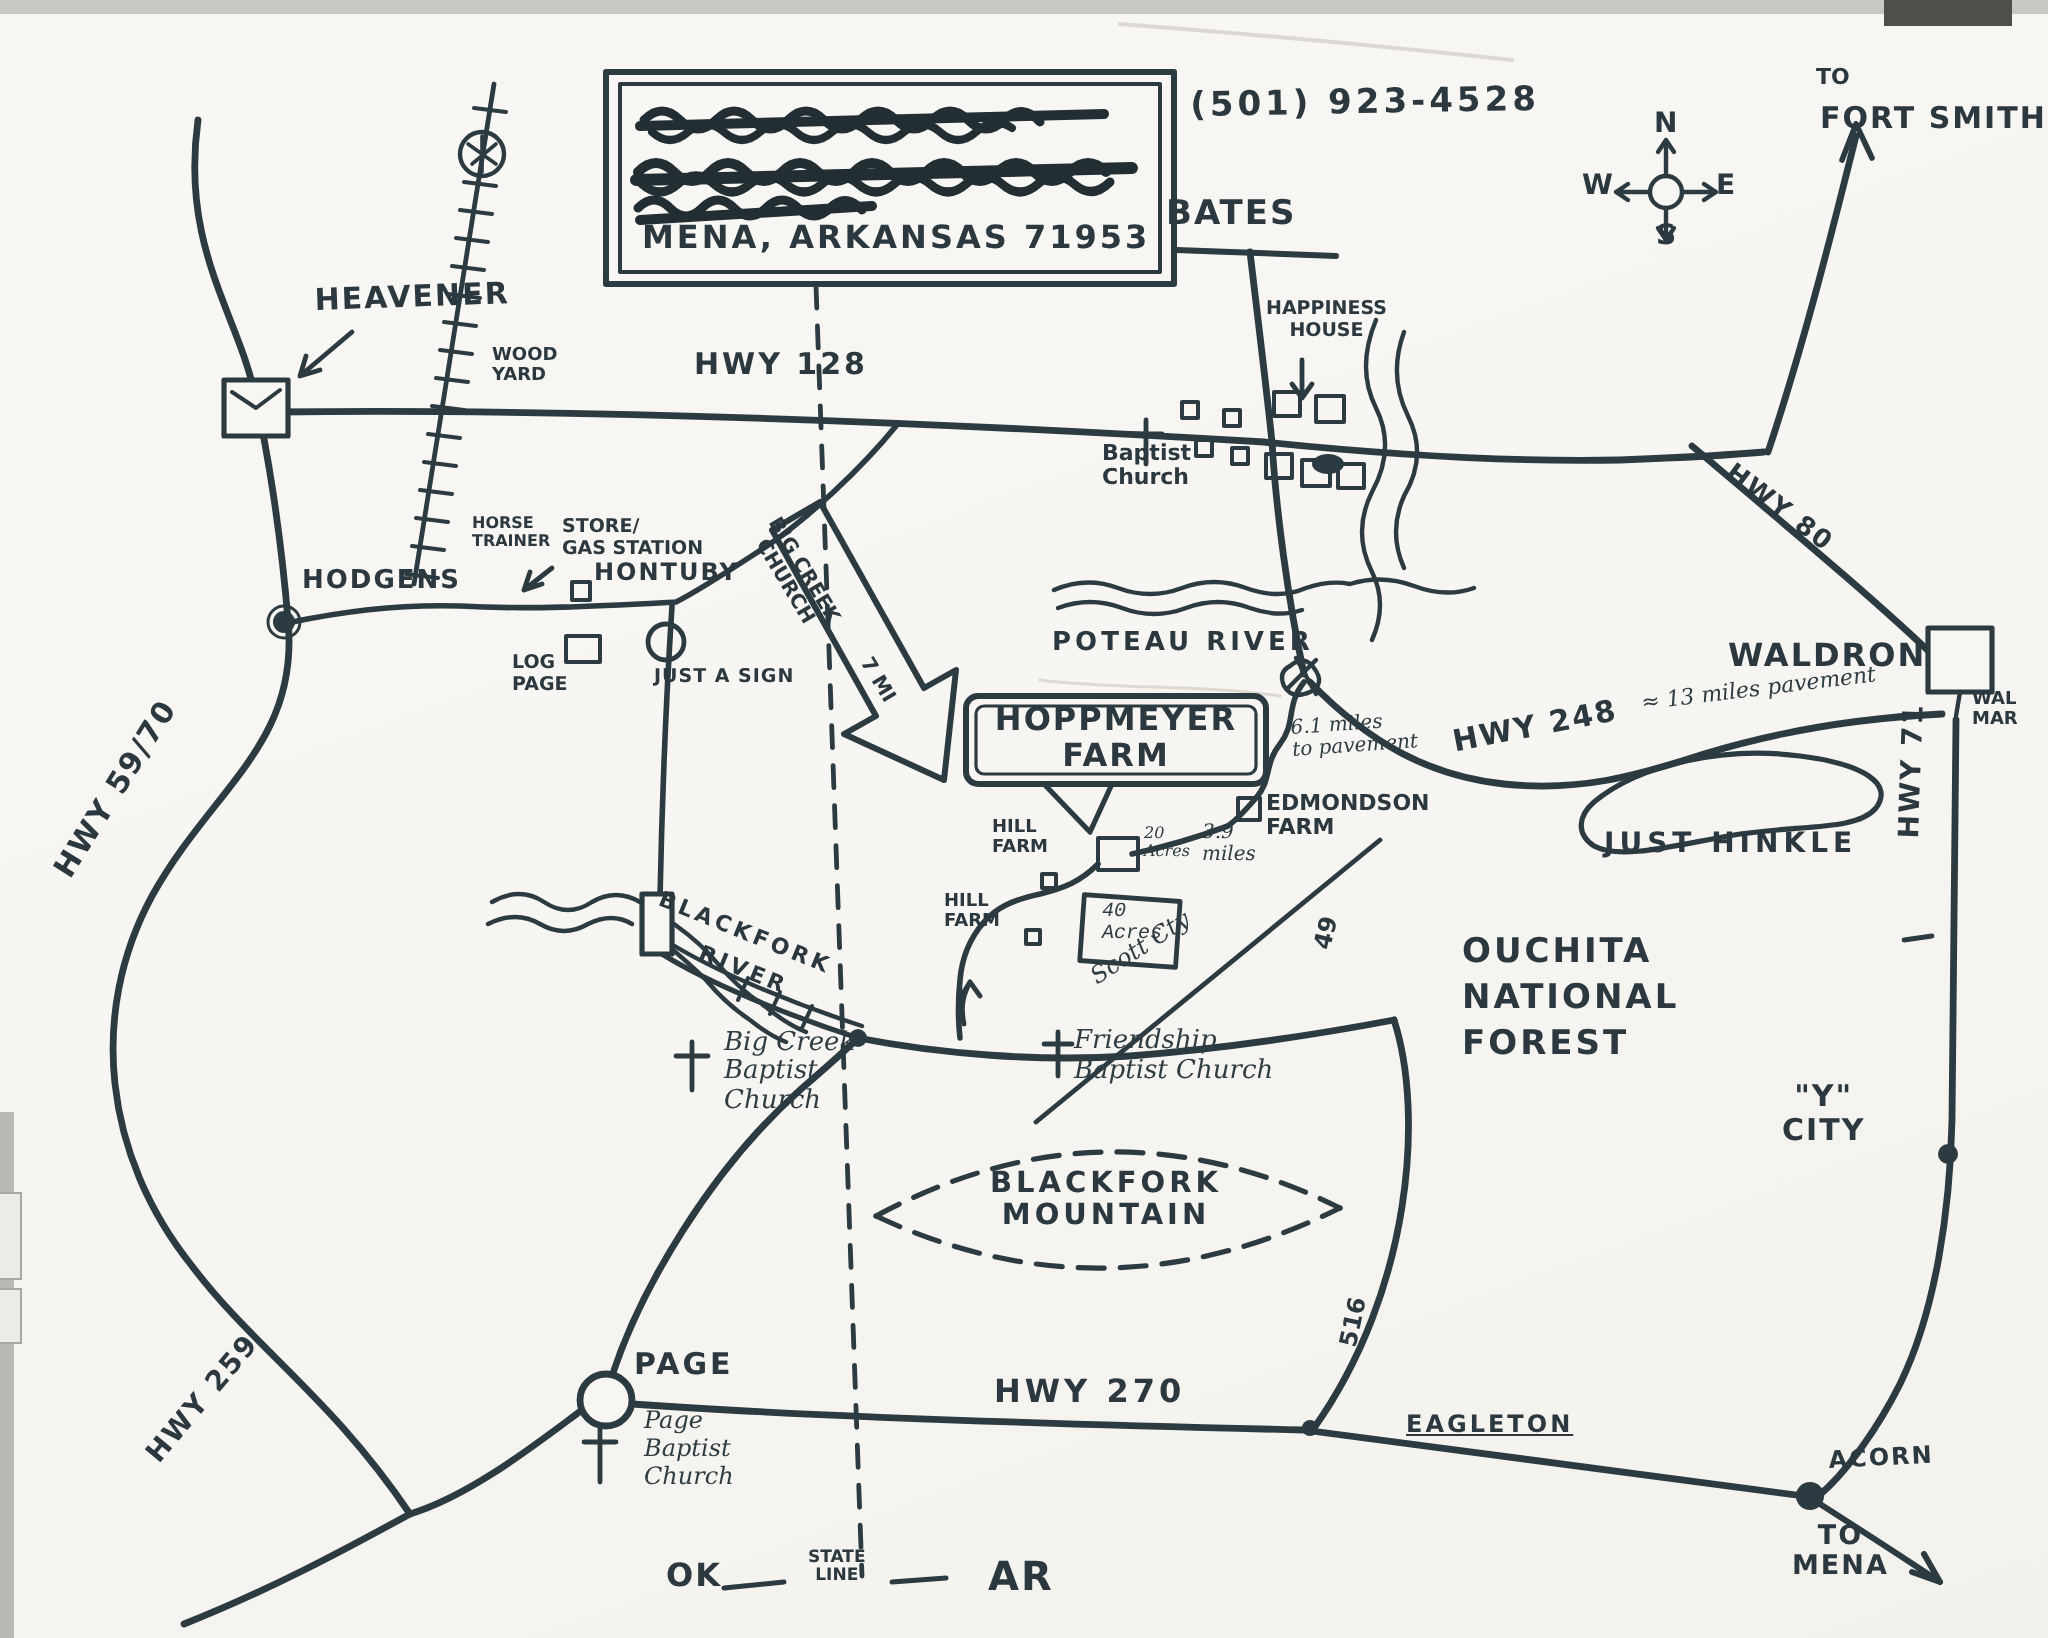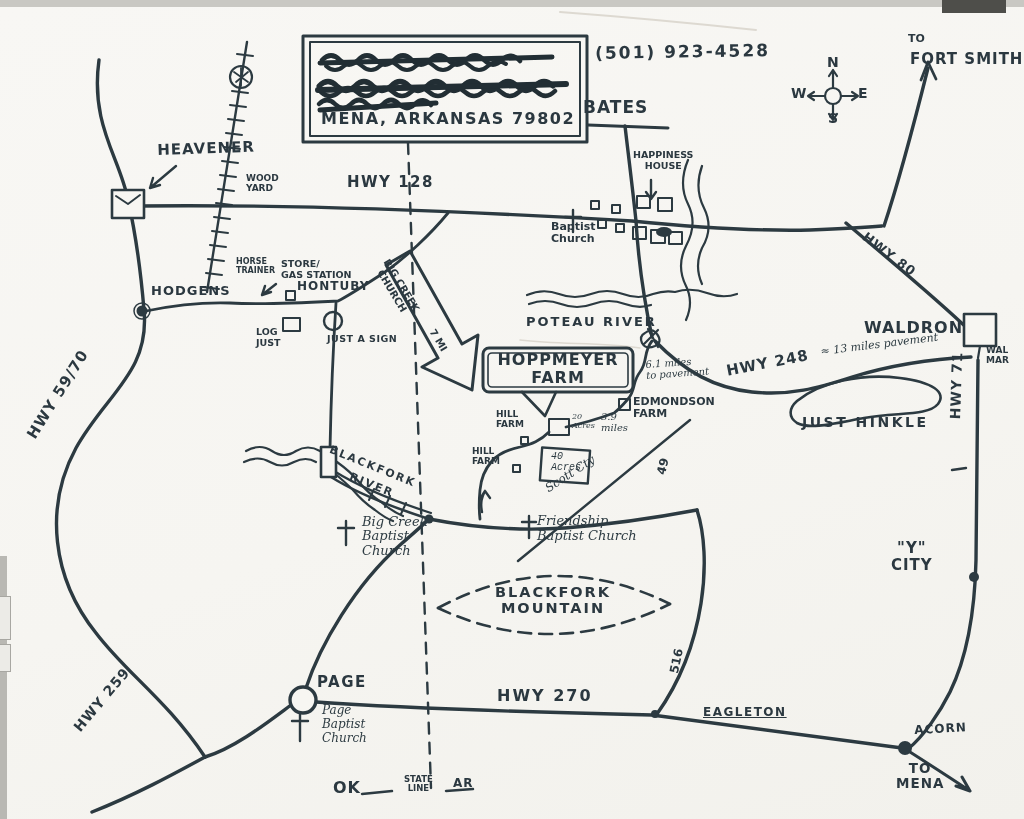--- a/index.html
+++ b/index.html
@@ -71,21 +71,21 @@
   #l-page{left:317px;top:674px;font-size:15px;letter-spacing:1.5px;}
   #l-pagebc{left:322px;top:704px;font-size:12px;line-height:1.15;}
   #l-hwy270{left:497px;top:687px;font-size:16px;letter-spacing:2px;}
   #l-516{left:668px;top:672px;font-size:12px;transform:rotate(-78deg);}
   #l-eagleton{left:703px;top:706px;font-size:12px;letter-spacing:1.5px;text-decoration:underline;}
   #l-hwy259{left:71px;top:725px;font-size:14px;letter-spacing:1px;transform:rotate(-50deg);}
   #l-acorn{left:914px;top:724px;font-size:12px;letter-spacing:1px;transform:rotate(-3deg);}
   #l-tomena{left:896px;top:761px;font-size:13.5px;text-align:center;letter-spacing:1px;}
   #l-ok{left:333px;top:779px;font-size:16px;letter-spacing:1px;}
   #l-stateline{left:404px;top:775px;font-size:8.5px;text-align:center;line-height:1.1;}
-  #l-ar{left:453px;top:777px;font-size:12px;letter-spacing:1px;}
+  #l-ar{left:494px;top:777px;font-size:20px;letter-spacing:1px;}
 </style>
 </head>
 <body>
 
 <div id="stage">
   <div id="paper"></div>
   <div id="corner-notch"></div>
   <div id="edge-strip"></div>
   <div id="tab1" class="edge-tab"></div>
   <div id="tab2" class="edge-tab"></div>
@@ -237,21 +237,21 @@
       <path d="M176,166 L150,188 M150,188 L153,178 M150,188 L160,185"></path>
       <path d="M276,284 L262,295 M262,295 L265,286 M262,295 L271,292"></path>
       <path d="M651,180 L651,199 M651,199 L646,192 M651,199 L656,192"></path>
       <path d="M482,512 C480,502 482,497 485,491 M485,491 L480,499 M485,491 L490,498"></path>
       <path d="M928,62 L921,80 M928,62 L936,79" stroke-width="2.8"></path>
       <path d="M910,752 C935,768 952,779 970,791 M970,791 L956,786 M970,791 L962,777" stroke-width="3"></path>
     </g>
   </svg>
 
   <div class="lbl" id="l-phone">(501) 923-4528</div>
-  <div class="lbl" id="l-mena">MENA, ARKANSAS 79802</div>
+  <div class="lbl" id="l-mena">MENA, ARKANSAS 71953</div>
   <div class="lbl" id="l-to-word">TO</div>
   <div class="lbl" id="l-fort-smith">FORT SMITH</div>
   <div class="compass-letter" id="l-n">N</div>
   <div class="compass-letter" id="l-s">S</div>
   <div class="compass-letter" id="l-w">W</div>
   <div class="compass-letter" id="l-e">E</div>
   <div class="lbl" id="l-bates">BATES</div>
   <div class="lbl" id="l-heavener">HEAVENER</div>
   <div class="lbl" id="l-woodyard">WOOD
 YARD</div>
@@ -268,21 +268,21 @@
   <div class="lbl script" id="l-pave13">≈ 13 miles pavement</div>
   <div class="lbl" id="l-hwy248">HWY 248</div>
   <div class="lbl" id="l-lakehinkle">JUST HINKLE</div>
   <div class="lbl" id="l-hodgens">HODGENS</div>
   <div class="lbl" id="l-horse">HORSE
 TRAINER</div>
   <div class="lbl" id="l-store">STORE/
 GAS STATION</div>
   <div class="lbl" id="l-hontuby">HONTUBY</div>
   <div class="lbl" id="l-loghouse">LOG
-JUST</div>
+PAGE</div>
   <div class="lbl" id="l-justasign">JUST A SIGN</div>
   <div class="lbl" id="l-bigcreek-arrow">BIG CREEK
 CHURCH</div>
   <div class="lbl" id="l-7mi">7 MI</div>
   <div class="lbl" id="l-hoppmeyer">HOPPMEYER
 FARM</div>
   <div class="lbl script" id="l-m61">6.1 miles
 to pavement</div>
   <div class="lbl" id="l-edmondson">EDMONDSON
 FARM</div>
@@ -291,20 +291,23 @@
   <div class="lbl" id="l-hill1">HILL
 FARM</div>
   <div class="lbl script" id="l-acres20">20
 Acres</div>
   <div class="lbl" id="l-hill2">HILL
 FARM</div>
   <div class="lbl script" id="l-acres40">40
 Acres</div>
   <div class="lbl script" id="l-scott">Scott Cty</div>
   <div class="lbl" id="l-49">49</div>
+  <div class="lbl" id="l-ouchita">OUCHITA
+NATIONAL
+FOREST</div>
   <div class="lbl" id="l-ycity">"Y"
 CITY</div>
   <div class="lbl" id="l-hwy71">HWY 71</div>
   <div class="lbl" id="l-bf1">BLACKFORK</div>
   <div class="lbl" id="l-bf2">RIVER</div>
   <div class="lbl script" id="l-bigcreekbc">Big Creek
 Baptist
 Church</div>
   <div class="lbl script" id="l-friendship">Friendship
 Baptist Church</div>

